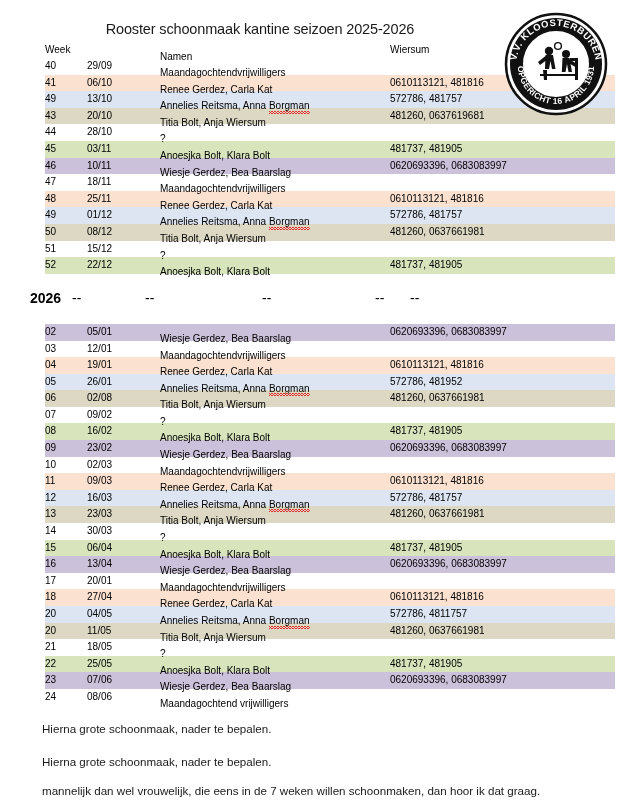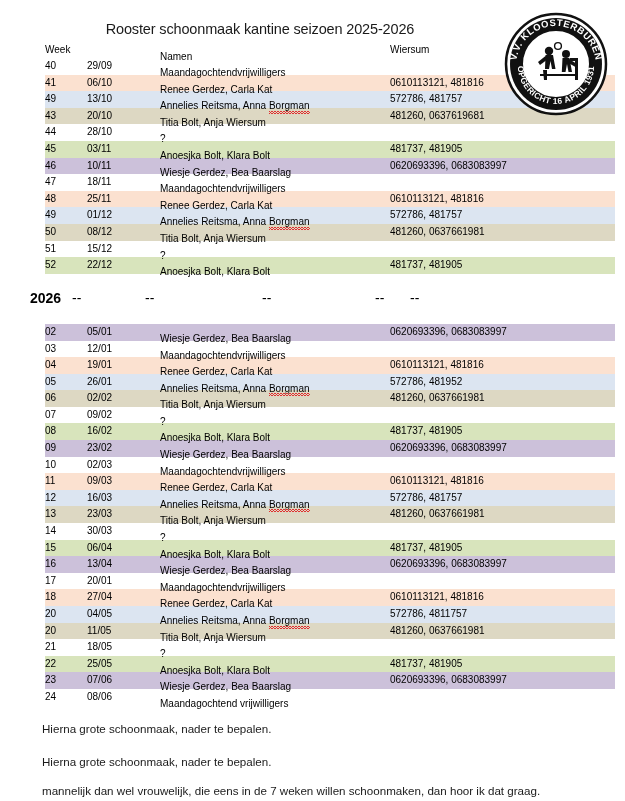--- a/index.html
+++ b/index.html
@@ -331,21 +331,21 @@
         <div class="row">
           <span class="band" style="background: rgb(220, 229, 241);"></span>
           <span class="c-week">05</span>
           <span class="c-date">26/01</span>
           <span class="c-names">Annelies Reitsma, Anna <span class="sq">Borgman</span></span>
           <span class="c-phone">572786, 481952</span>
         </div>
         <div class="row">
           <span class="band" style="background: rgb(221, 216, 195);"></span>
           <span class="c-week">06</span>
-          <span class="c-date">02/02</span>
+          <span class="c-date">02/08</span>
           <span class="c-names">Titia Bolt, Anja Wiersum</span>
           <span class="c-phone">481260, 0637661981</span>
         </div>
         <div class="row">
           <span class="band" style="background: rgb(255, 255, 255);"></span>
           <span class="c-week">07</span>
           <span class="c-date">09/02</span>
           <span class="c-names">?</span>
           <span class="c-phone"></span>
         </div>

